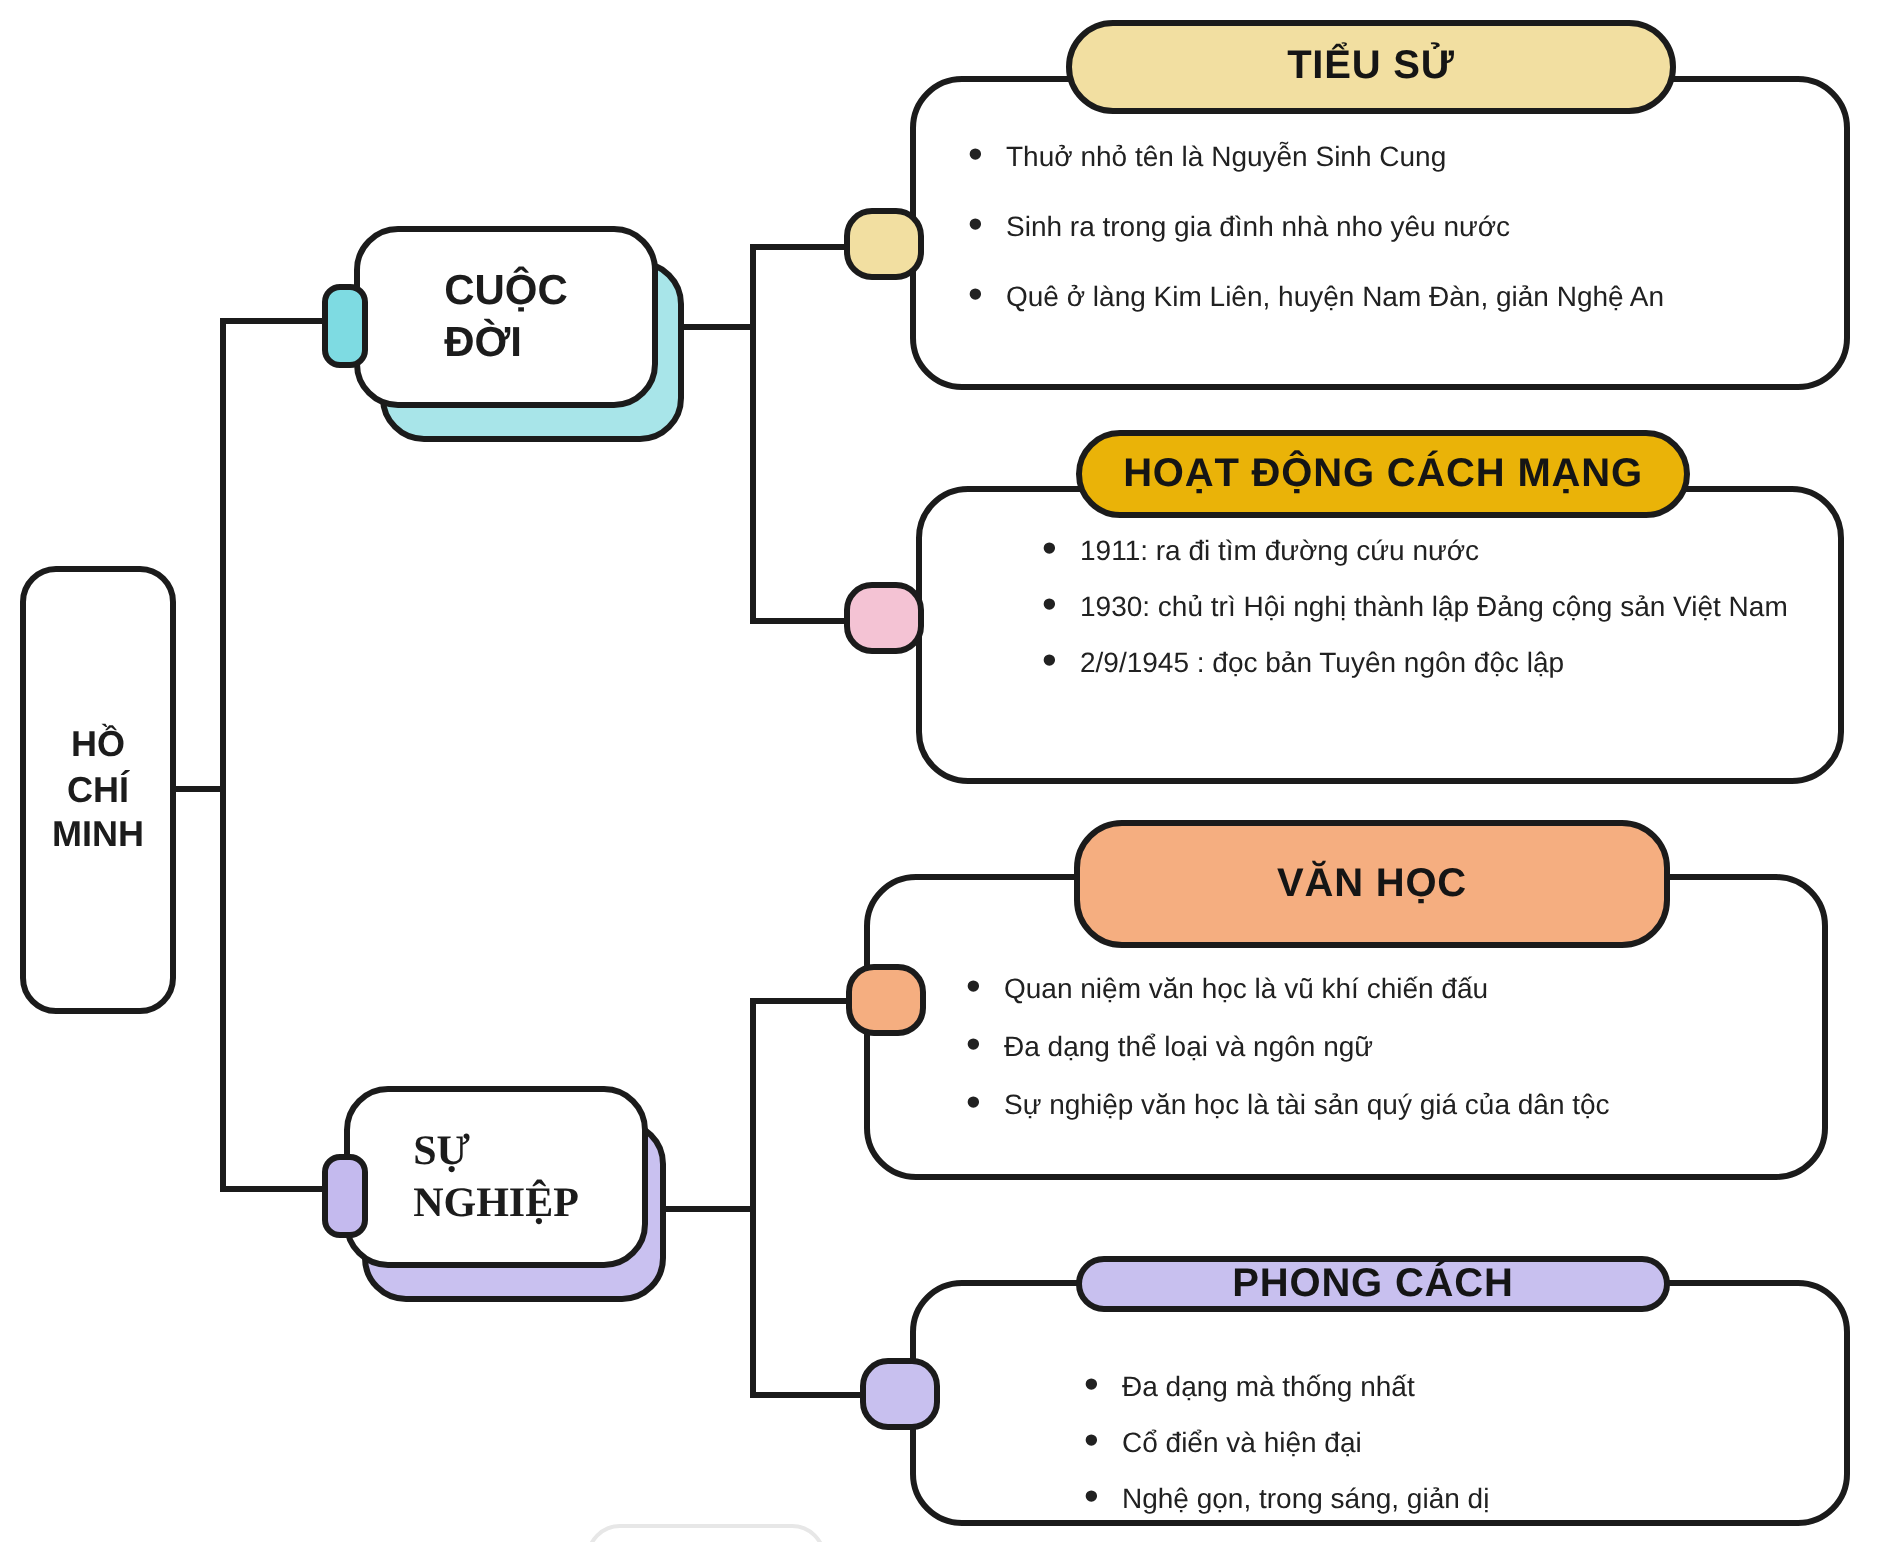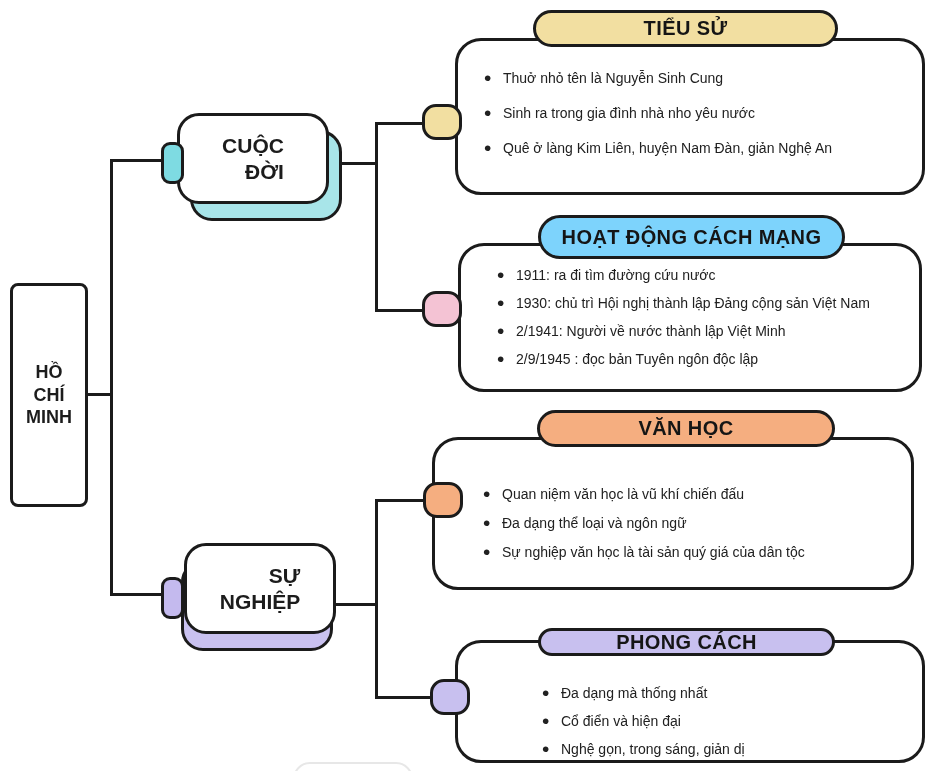--- a/index.html
+++ b/index.html
@@ -8,50 +8,50 @@
     font-family:"Liberation Sans","DejaVu Sans",sans-serif;color:#1c1c1c;
   }
   
   .line{position:absolute;background:#1b1b1b;z-index:1;}
   .line.h{height:3px;}
   .line.v{width:3px;}
 
   
   .root-node{
     position:absolute;left:10px;top:283px;width:72px;height:218px;
-    background:#ffffff;border:3px solid #1b1b1b;border-radius:8px;
+    background:#ffffff;border:3px solid #1b1b1b;border-radius:18px;
     display:flex;align-items:center;justify-content:center;text-align:center;
     font-weight:bold;font-size:18px;line-height:1.25;white-space:pre-line;z-index:3;
   }
 
   
   .branch-shadow{position:absolute;border:3px solid #1b1b1b;border-radius:22px;z-index:2;}
   .branch-card{
     position:absolute;width:146px;height:85px;background:#ffffff;
     border:3px solid #1b1b1b;border-radius:22px;z-index:3;
-    display:flex;align-items:center;justify-content:center;text-align:right;
+    display:flex;align-items:center;justify-content:center;text-align:left;
     font-weight:bold;font-size:21px;line-height:1.2;white-space:pre-line;
   }
   .branch-tab{position:absolute;width:17px;height:36px;border:3px solid #1b1b1b;border-radius:9px;z-index:4;}
 
   
   .topic-box{position:absolute;background:#ffffff;border:3px solid #1b1b1b;border-radius:26px;z-index:2;box-sizing:border-box;}
   .topic-pill{
     position:absolute;border:3px solid #1b1b1b;border-radius:24px;z-index:3;box-sizing:border-box;
     display:flex;align-items:center;justify-content:center;
     font-weight:bold;font-size:20px;letter-spacing:.4px;color:#151515;
   }
   .topic-connector{position:absolute;width:40px;height:36px;border:3px solid #1b1b1b;border-radius:14px;z-index:3;box-sizing:border-box;}
 
   .bullets{margin:0;list-style:none;font-size:14px;line-height:25px;color:#212121;box-sizing:border-box;max-width:420px;}
   .bullets li{position:relative;padding-left:21px;}
   .bullets li::before{content:"\2022";position:absolute;left:2px;top:-1px;font-size:21px;}
 
   .ul-tieusu  {padding:25px 14px 0 24px;}  .ul-tieusu li{margin-bottom:10px;}
-  .ul-hoatdong{padding:17px 10px 0 34px;}  .ul-hoatdong li{margin-bottom:3px;}
+  .ul-hoatdong{padding:17px 10px 0 34px;margin-left:24px;}  .ul-hoatdong li{margin-bottom:3px;}
   .ul-vanhoc  {padding:42px 14px 0 46px;}  .ul-vanhoc li{margin-bottom:4px;}
   .ul-phongcach{padding:38px 10px 0 82px;} .ul-phongcach li{margin-bottom:3px;}
 
   .partial-shape{
     position:absolute;left:293px;top:762px;width:116px;height:30px;
     border:2px solid #e7e7e7;border-radius:18px;background:#ffffff;z-index:1;
   }
 </style>
 </head>
 <body>
@@ -78,59 +78,58 @@
   </div>
 
   <div class="branch-shadow" style="left: 190px; top: 130px; width: 146px; height: 85px; background-color: rgb(168, 229, 233);"></div>
   <div class="branch-card" style="left:177px;top:113px;">
     <span>CUỘC
 ĐỜI</span>
   </div>
   <div class="branch-tab" style="left: 161px; top: 142px; background-color: rgb(126, 219, 226);"></div>
 
   <div class="branch-shadow" style="left: 181px; top: 560px; width: 146px; height: 85px; background-color: rgb(201, 193, 240);"></div>
-  <div class="branch-card" style="left:184px;top:543px;">
+  <div class="branch-card" style="left:172px;top:543px;font-family:Liberation Serif, serif;">
     <span>SỰ
 NGHIỆP</span>
   </div>
   <div class="branch-tab" style="left: 161px; top: 577px; background-color: rgb(196, 186, 238);"></div>
 
   <div class="topic-box" style="left:455px;top:38px;width:470px;height:157px;">
     <ul class="bullets ul-tieusu">
       <li>Thuở nhỏ tên là Nguyễn Sinh Cung</li>
       <li>Sinh ra trong gia đình nhà nho yêu nước</li>
       <li>Quê ở làng Kim Liên, huyện Nam Đàn, giản Nghệ An</li>
     </ul>
   </div>
-  <div class="topic-pill" style="left: 533px; top: 10px; width: 305px; height: 37px; background-color: rgb(242, 223, 161);">
+  <div class="topic-pill" style="left: 533px; top: 10px; width: 305px; height: 47px; background-color: rgb(242, 223, 161);">
     <span>TIỂU SỬ</span>
   </div>
   <div class="topic-connector" style="left: 422px; top: 104px; background-color: rgb(242, 223, 161);"></div>
 
   <div class="topic-box" style="left:458px;top:243px;width:464px;height:149px;">
     <ul class="bullets ul-hoatdong">
       <li>1911: ra đi tìm đường cứu nước</li>
       <li>1930: chủ trì Hội nghị thành lập Đảng cộng sản Việt Nam</li>
-      <li>2/1941: Người về nước thành lập Việt Minh</li>
       <li>2/9/1945 : đọc bản Tuyên ngôn độc lập</li>
     </ul>
   </div>
-  <div class="topic-pill" style="left: 538px; top: 215px; width: 307px; height: 44px; background-color: #7dd3fc;">
+  <div class="topic-pill" style="left: 538px; top: 215px; width: 307px; height: 44px; background-color: #eab308;">
     <span>HOẠT ĐỘNG CÁCH MẠNG</span>
   </div>
   <div class="topic-connector" style="left: 422px; top: 291px; background-color: rgb(244, 195, 212);"></div>
 
   <div class="topic-box" style="left:432px;top:437px;width:482px;height:153px;">
     <ul class="bullets ul-vanhoc">
       <li>Quan niệm văn học là vũ khí chiến đấu</li>
       <li>Đa dạng thể loại và ngôn ngữ</li>
       <li>Sự nghiệp văn học là tài sản quý giá của dân tộc</li>
     </ul>
   </div>
-  <div class="topic-pill" style="left: 537px; top: 410px; width: 298px; height: 37px; background-color: rgb(245, 174, 128);">
+  <div class="topic-pill" style="left: 537px; top: 410px; width: 298px; height: 64px; background-color: rgb(245, 174, 128);">
     <span>VĂN HỌC</span>
   </div>
   <div class="topic-connector" style="left: 423px; top: 482px; background-color: rgb(245, 174, 128);"></div>
 
   <div class="topic-box" style="left:455px;top:640px;width:470px;height:123px;">
     <ul class="bullets ul-phongcach">
       <li>Đa dạng mà thống nhất</li>
       <li>Cổ điển và hiện đại</li>
       <li>Nghệ gọn, trong sáng, giản dị</li>
     </ul>

